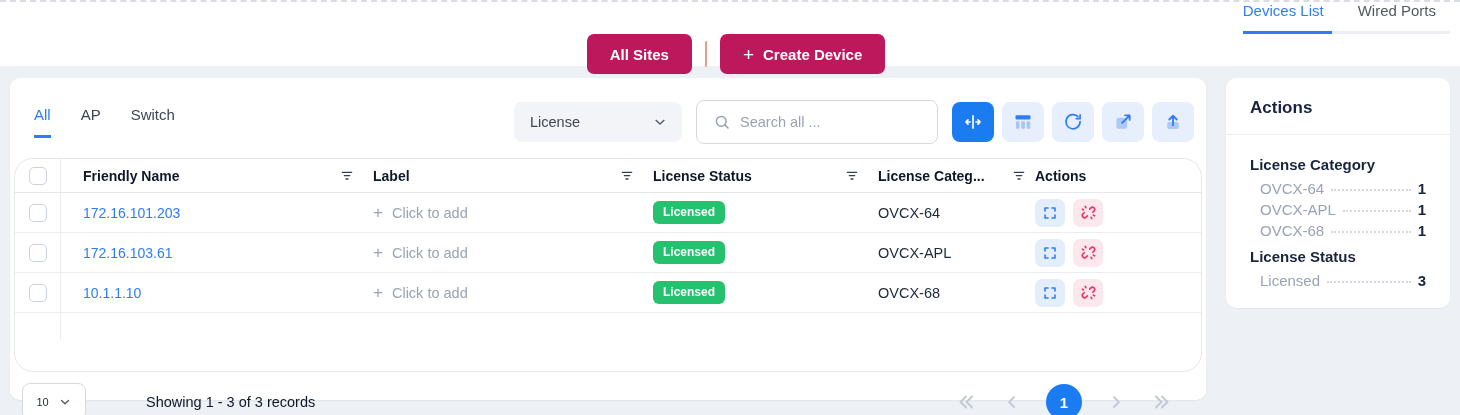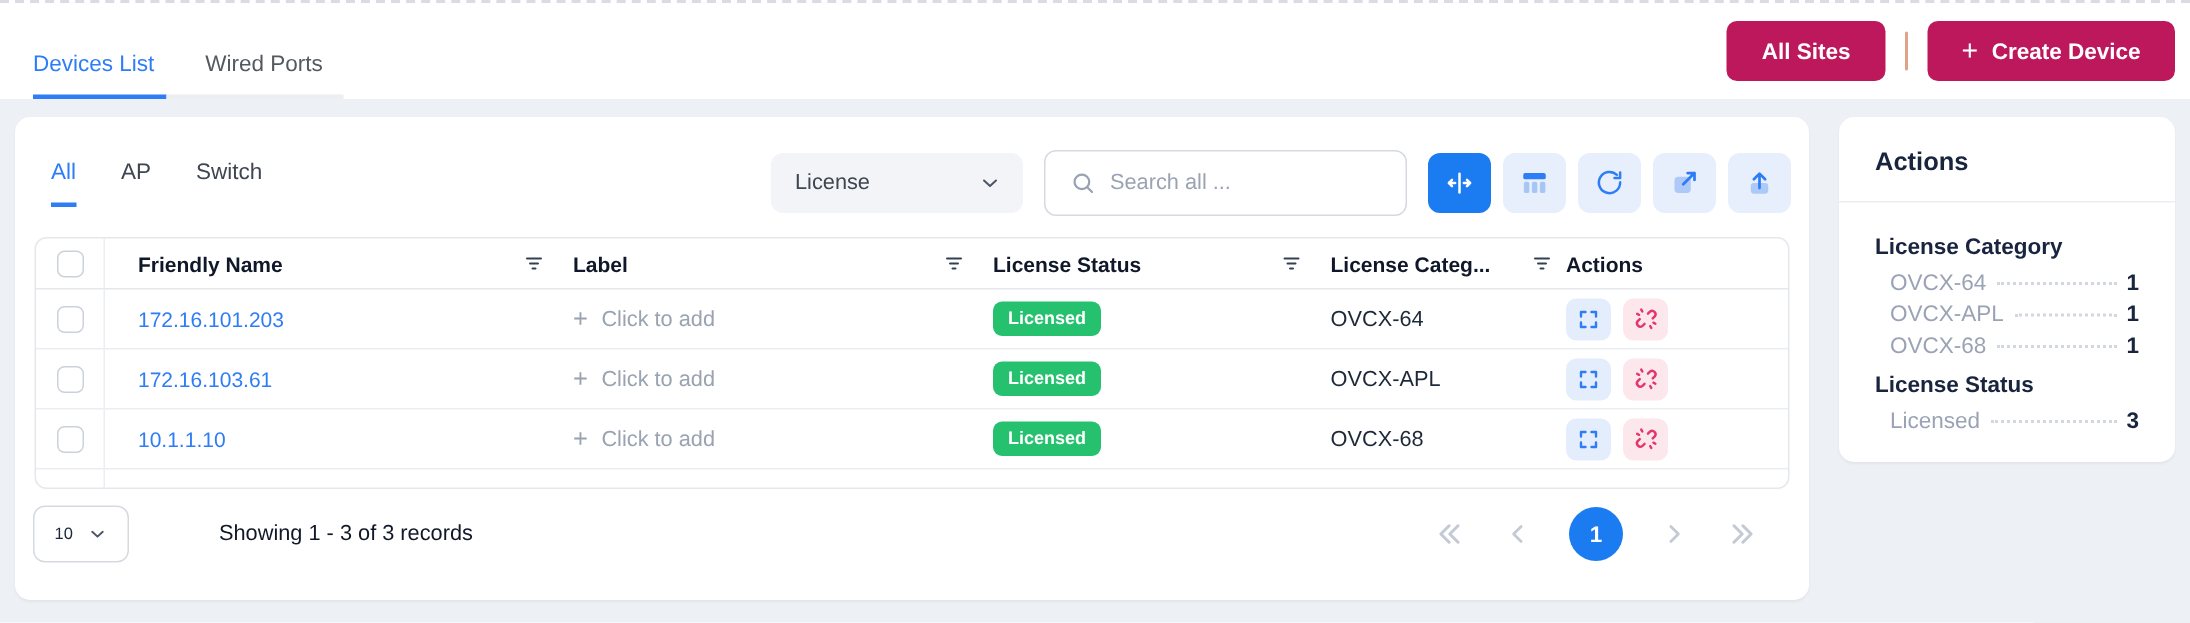--- a/index.html
+++ b/index.html
@@ -9,20 +9,21 @@
     font-family:"Liberation Sans", sans-serif;
     overflow:hidden;
     color:#1d2939;
   }
   
   .header {
     height:66px; background:#fff;
     border-top:2px dashed #d9dde3;
     display:flex; justify-content:space-between; align-items:center;
     padding:0 10px 0 22px;
+    flex-direction:column;
   }
   .htabs { display:flex; align-self:flex-end; }
   .htab {
     font-size:15px; color:#54595f; cursor:pointer;
     padding:0 8px 12px 0; border-bottom:3px solid #eceef2;
   }
   .htab + .htab { padding-left:26px; padding-right:14px; }
   .htab.active { color:#2e7df6; border-bottom-color:#2e7df6; }
   .header-right { display:flex; align-items:center; gap:13px; }
   .btn { border:none; cursor:pointer; font-family:inherit; border-radius:7px; height:40px;
@@ -54,22 +55,22 @@
     display:flex; align-items:center; gap:9px; padding:0 16px; background:#fff; }
   .search-box input { border:none; outline:none; font-size:14.5px; width:100%;
     font-family:inherit; color:#667085; background:transparent; }
   .search-box input::placeholder { color:#9aa3b2; }
   .icon-group { display:flex; gap:8px; }
   .iconbtn { width:42px; height:40px; border-radius:8px; background:#e7effc;
     display:flex; align-items:center; justify-content:center; border:none; cursor:pointer; }
   .iconbtn.primary { background:#1b7cf2; }
 
   
-  .table { margin:12px 13px 0; border:1px solid #e4e7ec; border-radius:8px;
-           height:168px; overflow:hidden; }
+  .table { margin:12px 4px 0; border:1px solid #e4e7ec; border-radius:19px;
+           height:214px; overflow:hidden; }
   .trow { display:flex; align-items:stretch; height:40px; border-bottom:1px solid #eaedf1; }
   .trow.thead { height:34px; border-bottom:1px solid #e4e7ec; }
   .trow.filler { height:27px; border-bottom:none; }
   .cell-check { width:46px; display:flex; align-items:center; justify-content:center;
                 border-right:1px solid #eaedf1; flex:none; }
   .checkbox { width:18px; height:18px; border:1.5px solid #ccd2da; border-radius:5px;
               background:#fff; cursor:pointer; }
   .cell { display:flex; align-items:center; }
   .col-name   { width:312px; padding-left:22px; justify-content:space-between; padding-right:18px; }
   .col-label  { width:280px; justify-content:space-between; padding-right:18px; }

